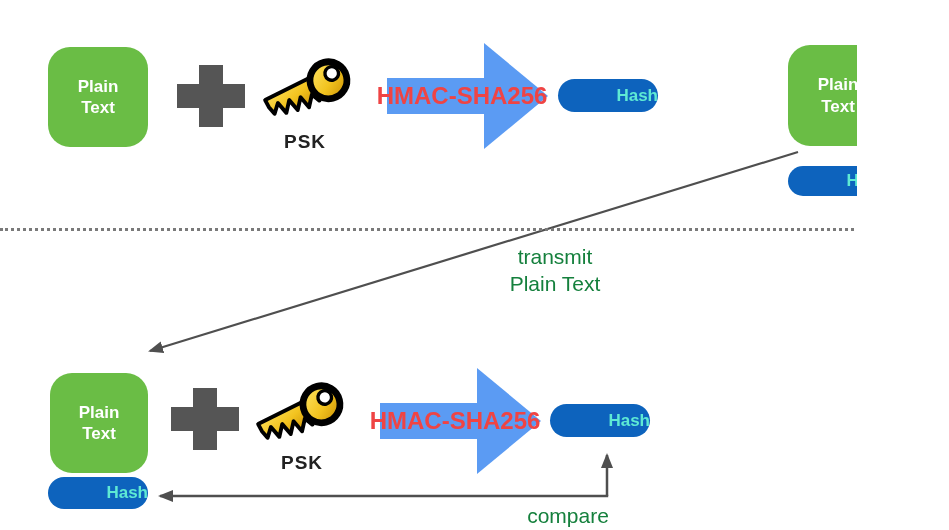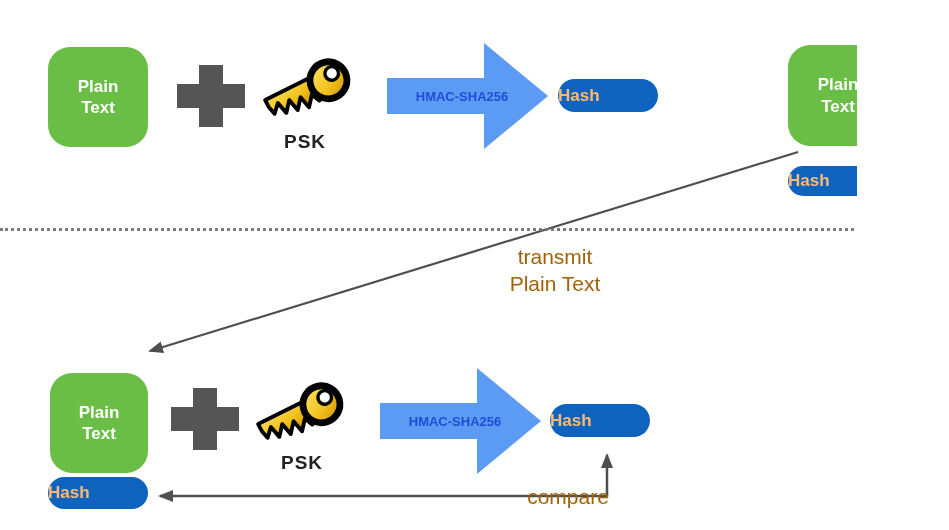--- a/index.html
+++ b/index.html
@@ -12,43 +12,43 @@
   .box-green {
     position:absolute; background:#6ABD45; border-radius:22px;
     display:flex; align-items:center; justify-content:center;
     color:#ffffff; font-weight:bold; font-size:17px; text-align:center; line-height:1.25;
   }
   .box-green span { display:block; max-width:54px; }
 
   
   .pill {
     position:absolute; background:#0D63BD; border-radius:999px;
-    display:flex; align-items:center; justify-content:flex-start;
-    color:#fdba74; font-weight:bold; font-size:17px;
+    display:flex; align-items:center; justify-content:flex-end;
+    color:#5eead4; font-weight:bold; font-size:17px;
   }
 
   
   .plus { position:absolute; }
   .plus .h { position:absolute; left:0; top:50%; margin-top:-12px; width:100%; height:24px; background:#555555; }
   .plus .v { position:absolute; top:0; left:50%; margin-left:-12px; height:100%; width:24px; background:#555555; }
 
   
   .hmac-arrow-body { position:absolute; background:#5B9BF3; }
   .hmac-arrow-tri  { position:absolute; width:0; height:0;
     border-top:53px solid transparent; border-bottom:53px solid transparent;
     border-left:64px solid #5B9BF3; }
-  .hmac-label { position:absolute; color:#1d4ed8; font-weight:bold; font-size:13px;
+  .hmac-label { position:absolute; color:#ef4444; font-weight:bold; font-size:24px;
     display:flex; align-items:center; justify-content:center; white-space:nowrap; }
 
   
   .psk { position:absolute; color:#222222; font-weight:bold; font-size:19px;
     letter-spacing:1px; text-align:center; }
 
   
-  .note { position:absolute; color:#a16207; font-size:21px; text-align:center; line-height:27px; }
+  .note { position:absolute; color:#15803d; font-size:21px; text-align:center; line-height:27px; }
 
   
   .divider { position:absolute; left:0; width:949px; height:0; border-top:3px dotted #7a7a7a; }
 
   .overlay { position:absolute; left:0; top:0; pointer-events:none; }
   .keysvg { position:absolute; }
 </style>
 </head>
 <body>
 
@@ -134,15 +134,15 @@
   <div class="psk" style="left:272px; top:452px; width:60px;">PSK</div>
 
   <div class="hmac-arrow-body" style="left:380px; top:403px; width:97px; height:36px;"></div>
   <div class="hmac-arrow-tri" style="left:477px; top:368px;"></div>
   <div class="hmac-label" style="left:381px; top:403px; width:148px; height:36px;">HMAC-SHA256</div>
 
   <div class="pill" style="left:550px; top:404px; width:100px; height:33px;">
     <span>Hash</span>
   </div>
 
-  <div class="note" style="left:488px; top:483px; width:160px;">compare</div>
+  <div class="note" style="left:488px; top:502px; width:160px;">compare</div>
 
 </div>
 
 </body></html>

